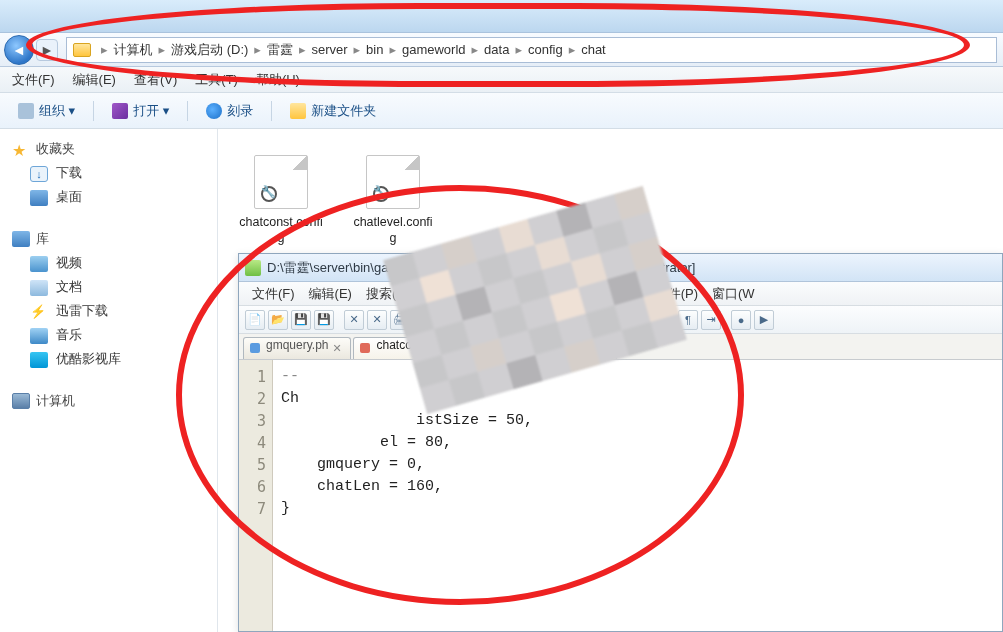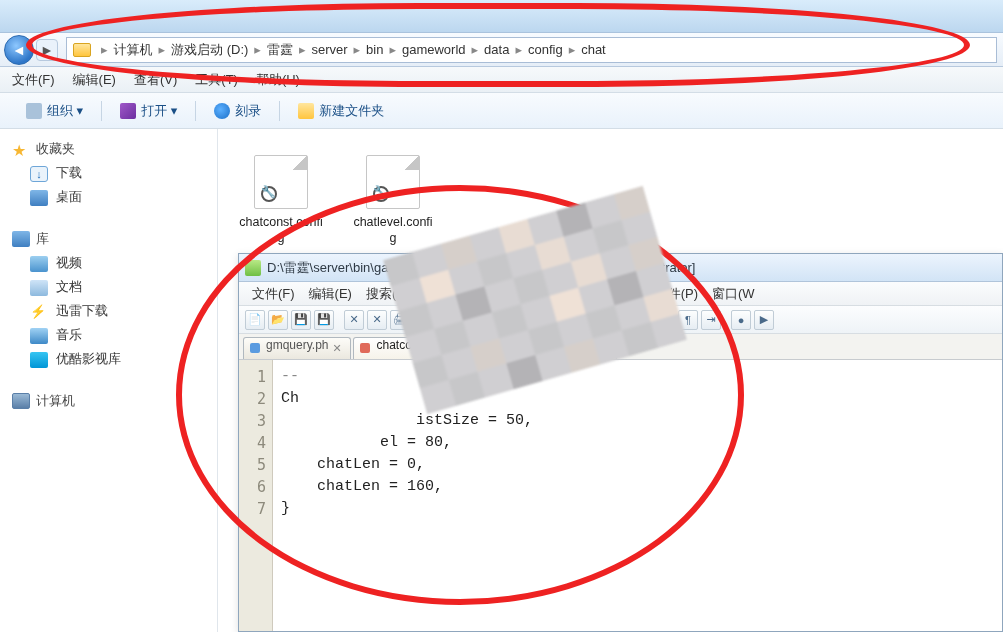--- a/index.html
+++ b/index.html
@@ -15,21 +15,21 @@
   .crumb.sep { color: #888; padding: 0 2px; }
   
   
   .titlestub { position:absolute; top:0; left:0; right:0; height:33px; background: linear-gradient(#d9ecfb,#bcd7ef); border-bottom:1px solid #aac3dd; }
   
   
   .exp-menu { position:absolute; top:67px; left:0; right:0; height:26px; background: linear-gradient(#f6f9fb,#eaf0f5); border-bottom:1px solid #d3dde6; display:flex; align-items:center; padding-left:4px; gap:2px; }
   .exp-menu span { padding: 3px 8px; color:#333; }
   
   
-  .exp-tool { position:absolute; top:93px; left:0; right:0; height:36px; background: linear-gradient(#f8fbfe,#e9f2fb); border-bottom:1px solid #d3dde6; display:flex; align-items:center; padding-left:18px; gap:6px; }
+  .exp-tool { position:absolute; top:93px; left:0; right:0; height:36px; background: linear-gradient(#f8fbfe,#e9f2fb); border-bottom:1px solid #d3dde6; display:flex; align-items:center; padding-left:10px; gap:6px; }
   .tool-item { display:flex; align-items:center; gap:5px; padding:0 8px; color:#1a4f86; }
   .tool-sep { width:1px; height:20px; background:#c6d5e4; margin:0 4px; }
   .tool-ico { width:16px; height:16px; display:inline-block; }
   .ico-org { background:#a9c2da; border-radius:2px;}
   .ico-vs { background:linear-gradient(135deg,#a058c8,#6b2ea0); border-radius:2px;}
   .ico-burn { background:radial-gradient(circle at 40% 40%,#5bb0ff,#1b6fc8); border-radius:50%;}
   .ico-newf { background:linear-gradient(#ffe69e,#ffc53e); border-radius:2px;}
   
   
   .sidebar { position:absolute; top:129px; left:0; width:218px; bottom:0; background:#fff; border-right:1px solid #e0e6ec; padding:8px 4px 0 10px; }
@@ -293,21 +293,21 @@
         <div>3</div>
         <div>4</div>
         <div>5</div>
         <div>6</div>
         <div>7</div>
     </div>
     <div class="code"><span class="cmt">--                  配置</span>
 <span>Ch               ={</span>
 <span>               istSize = 50,</span>
 <span>           el = 80,</span>
-<span>    chatLen = 0,</span>
+<span>    gmquery = 0,</span>
 <span>    chatLen = 160,</span>
 <span>}</span></div>
   </div>
 </div>
 
 <div class="circle circ1"></div>
 <div class="circle circ2"></div>
 
 <div class="blur">
   <div></div>

